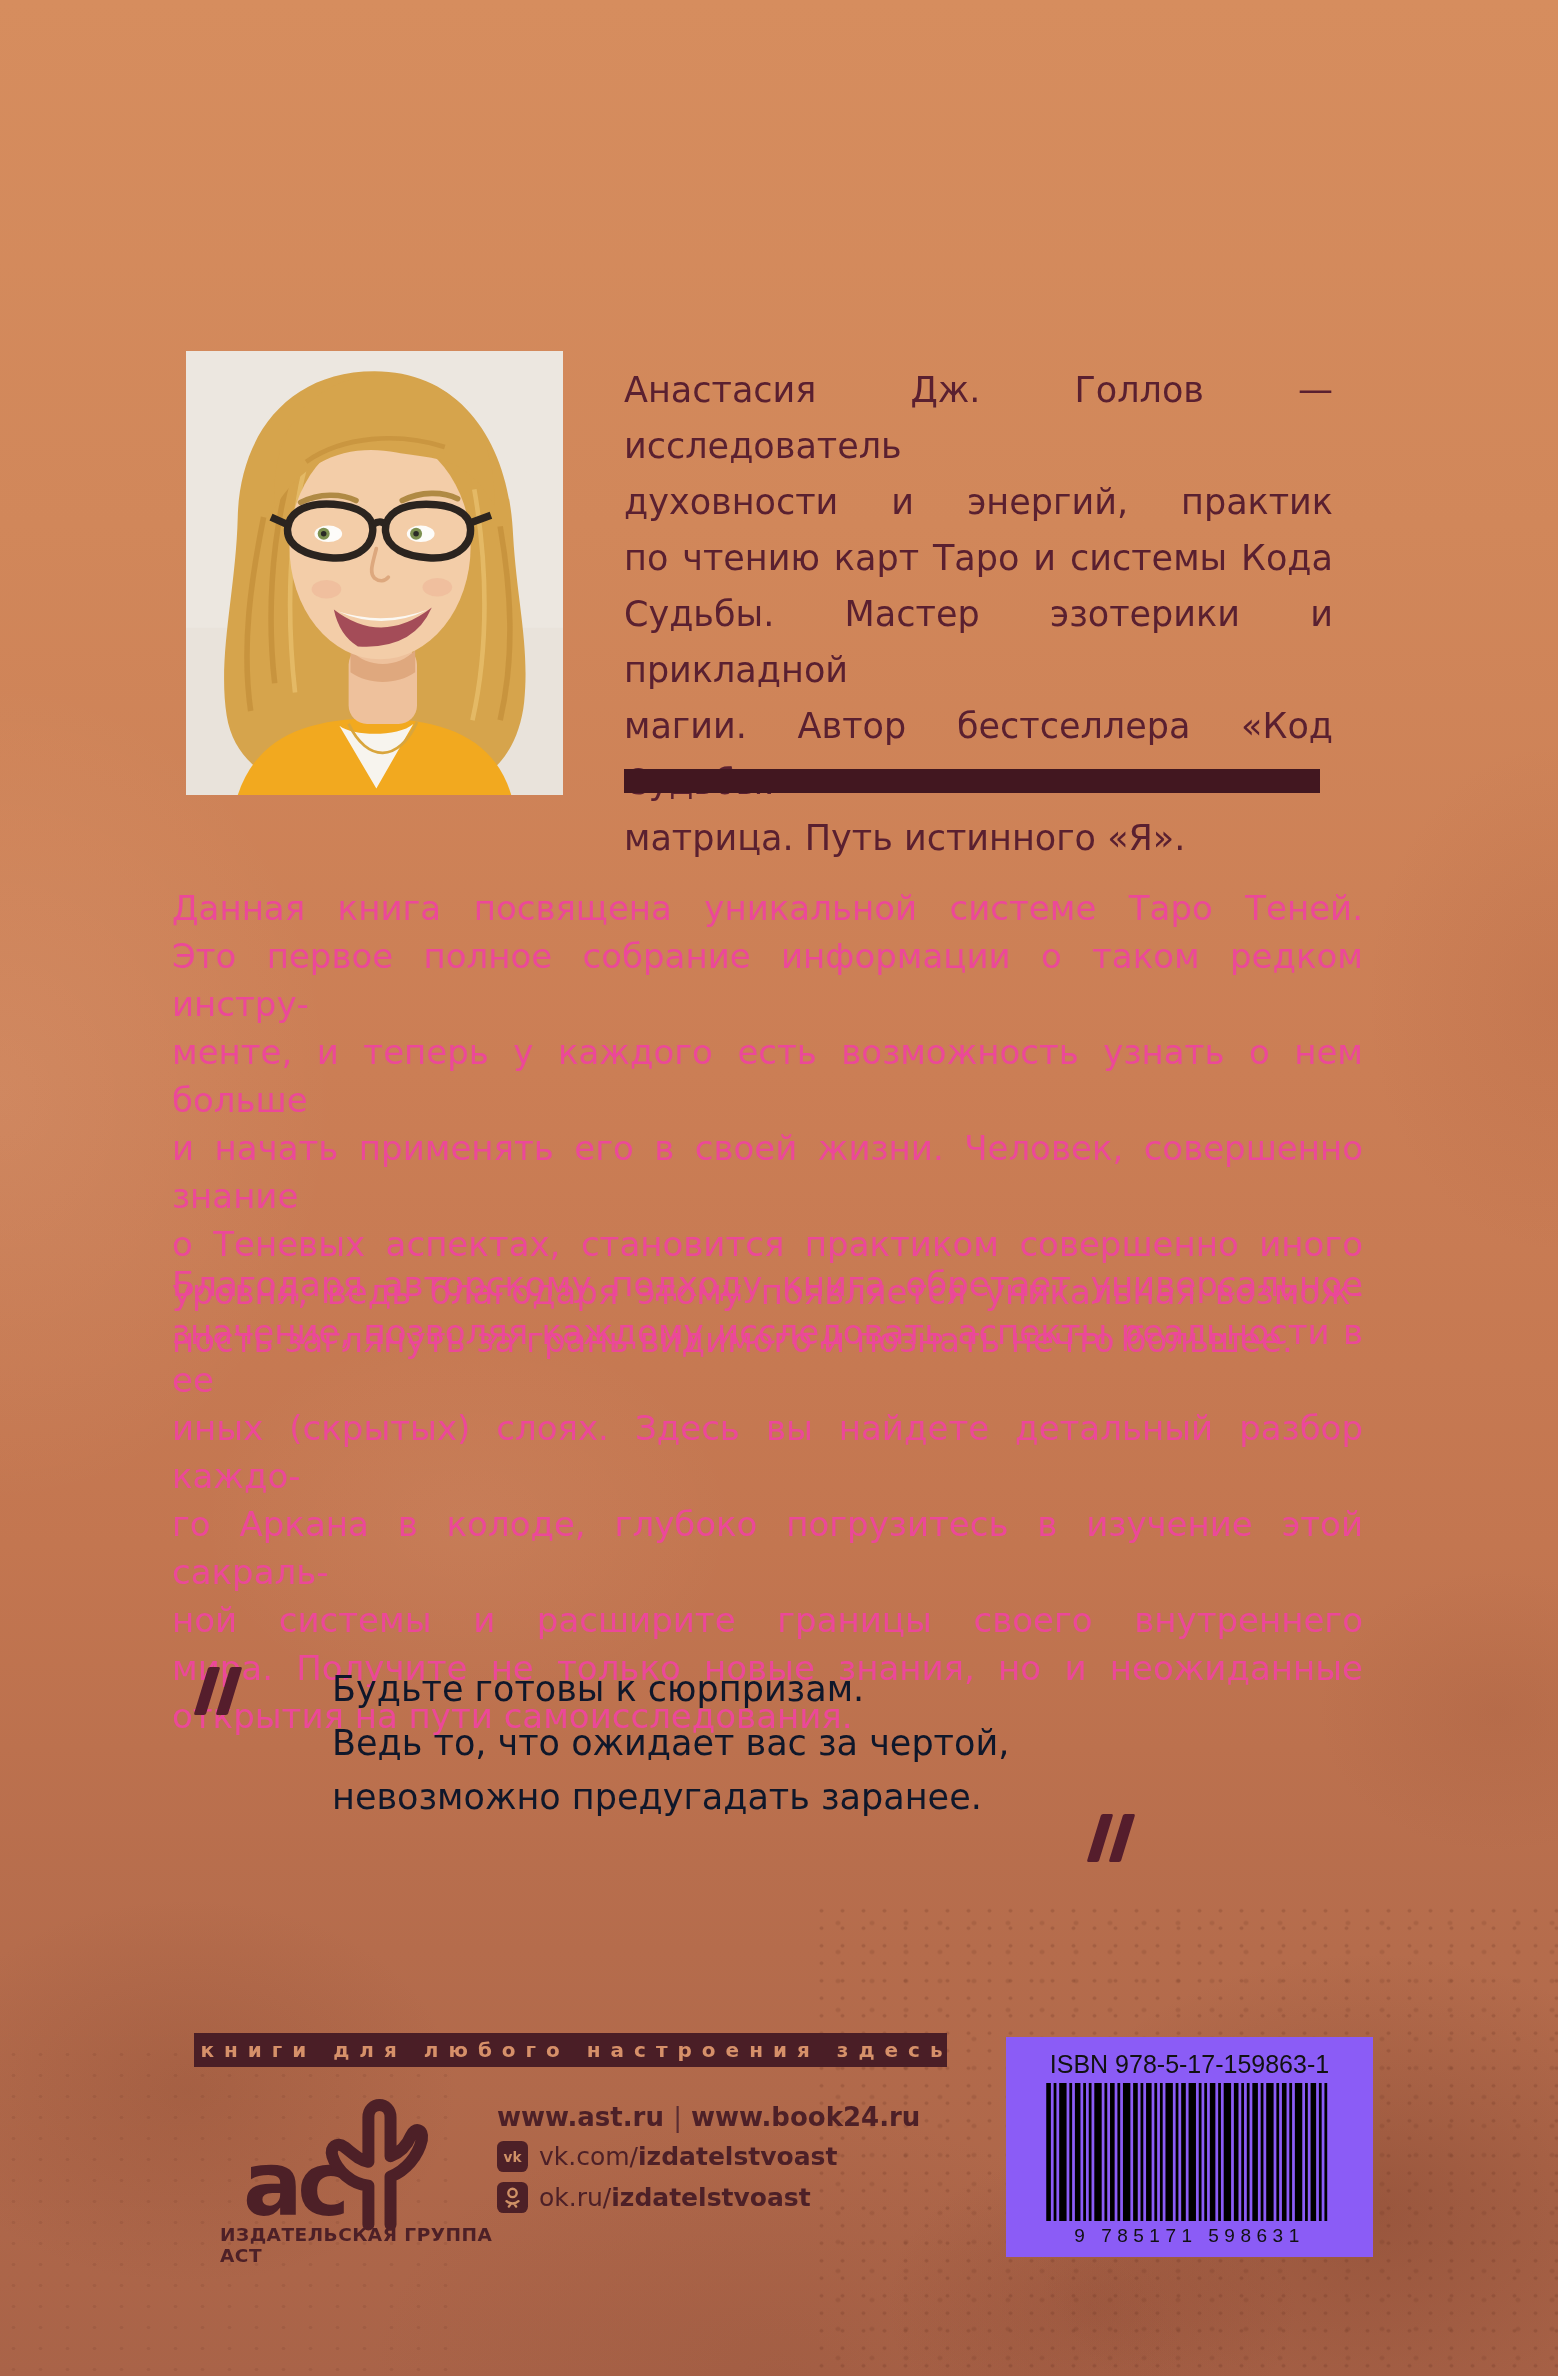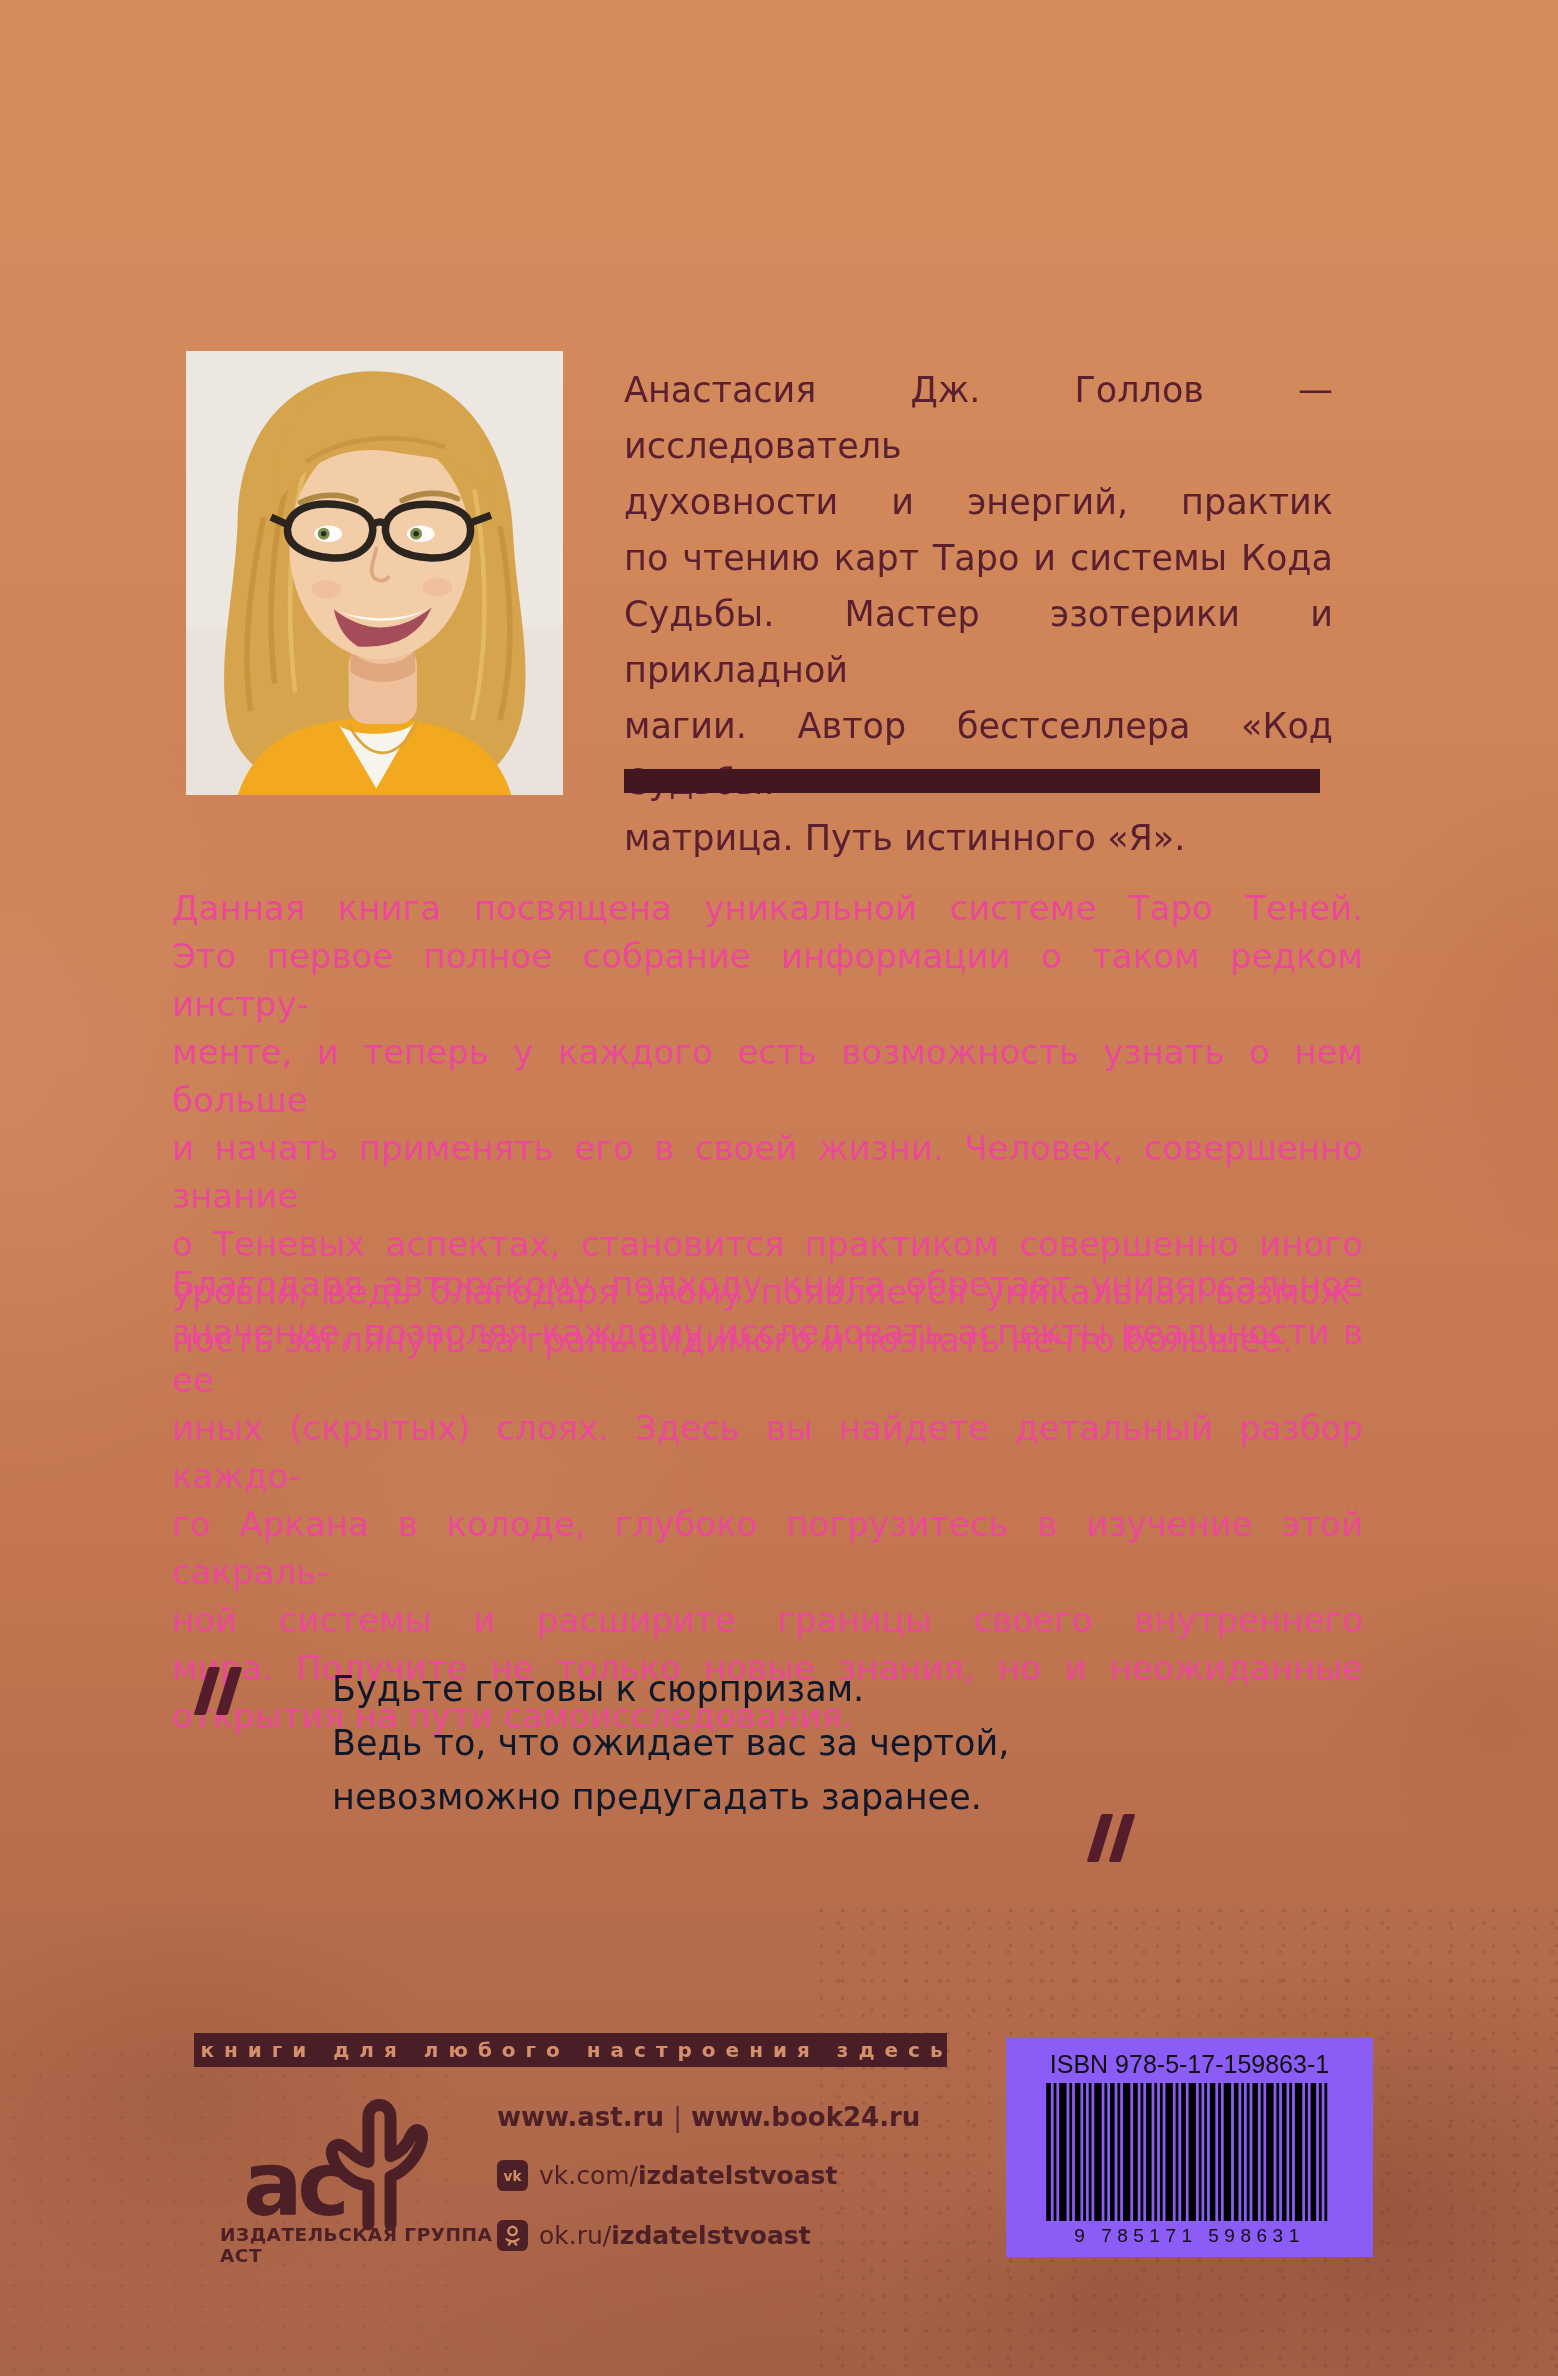--- a/index.html
+++ b/index.html
@@ -62,21 +62,21 @@
 
   .logo{position:absolute;left:243px;top:2086px;width:201px;height:146px;}
   .logo-txt{font-family:"DejaVu Sans",sans-serif;font-weight:bold;font-size:96px;fill:#4d2027;letter-spacing:-6px;}
   .cactus{stroke:#4d2027;stroke-width:13;fill:none;stroke-linecap:round;stroke-linejoin:round;}
   .pub-caption{position:absolute;left:220px;top:2224px;width:314px;color:#4d2027;
                font-size:18.5px;font-weight:bold;letter-spacing:0.5px;}
 
   .links{position:absolute;left:497px;top:2102px;color:#4d2027;}
   .sites{font-size:26px;font-weight:bold;white-space:nowrap;}
   .sites .sep{font-weight:normal;padding:0 9.2px;color:#5a2c32;}
-  .social{display:flex;align-items:center;margin-top:27px;height:33px;}
+  .social{display:flex;align-items:center;margin-top:8px;height:33px;}
   .sicon{width:31px;height:31px;margin-right:11px;flex:0 0 auto;}
   .surl{font-size:25px;white-space:nowrap;}
   .surl b{font-weight:bold;}
   a.plain{color:inherit;text-decoration:none;cursor:pointer;}
 </style>
 </head>
 <body>
 
 <div class="page">
   <div class="texture"></div>

